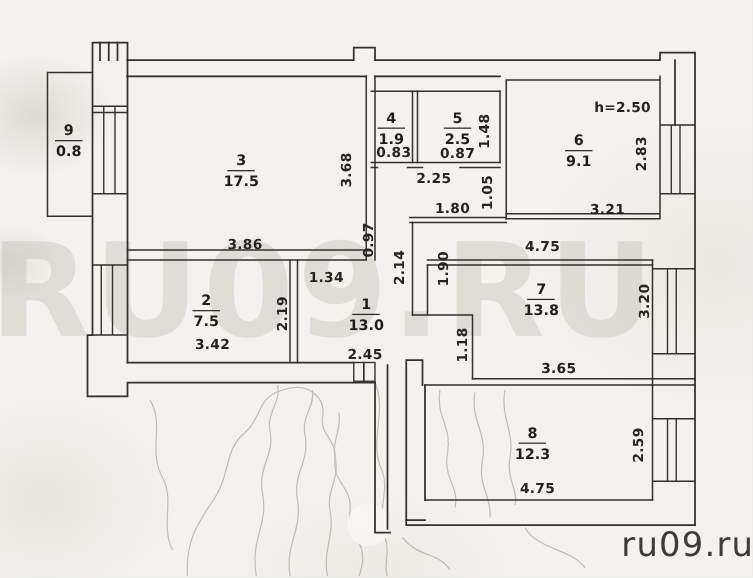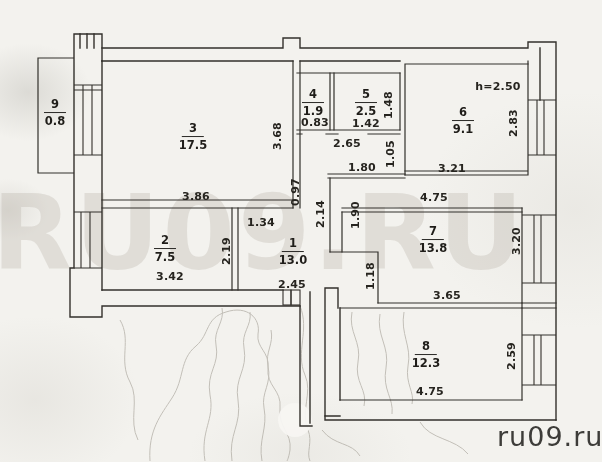--- a/index.html
+++ b/index.html
@@ -146,24 +146,24 @@
     <span class="area">0.8</span>
   </div>
 
   <span class="lbl" style="left:498px;top:86px">h=2.50</span>
 
   <span class="lbl" style="left:196px;top:196px">3.86</span>
   <span class="lbl" style="left:261px;top:222px">1.34</span>
   <span class="lbl" style="left:170px;top:276px">3.42</span>
   <span class="lbl" style="left:292px;top:284px">2.45</span>
   <span class="lbl" style="left:315px;top:122px">0.83</span>
-  <span class="lbl" style="left:366px;top:123px">1.42</span>
-  <span class="lbl" style="left:347px;top:143px">2.65</span>
+  <span class="lbl" style="left:366px;top:123px">0.87</span>
+  <span class="lbl" style="left:347px;top:143px">2.25</span>
   <span class="lbl" style="left:362px;top:167px">1.80</span>
-  <span class="lbl" style="left:452px;top:168px">3.21</span>
+  <span class="lbl" style="left:486px;top:168px">3.21</span>
   <span class="lbl" style="left:434px;top:197px">4.75</span>
   <span class="lbl" style="left:447px;top:295px">3.65</span>
   <span class="lbl" style="left:430px;top:391px">4.75</span>
 
   <span class="lbl vlbl" style="left:277px;top:136px">3.68</span>
   <span class="lbl vlbl" style="left:295px;top:192px">0.97</span>
   <span class="lbl vlbl" style="left:226px;top:251px">2.19</span>
   <span class="lbl vlbl" style="left:388px;top:105px">1.48</span>
   <span class="lbl vlbl" style="left:390px;top:154px">1.05</span>
   <span class="lbl vlbl" style="left:513px;top:123px">2.83</span>

